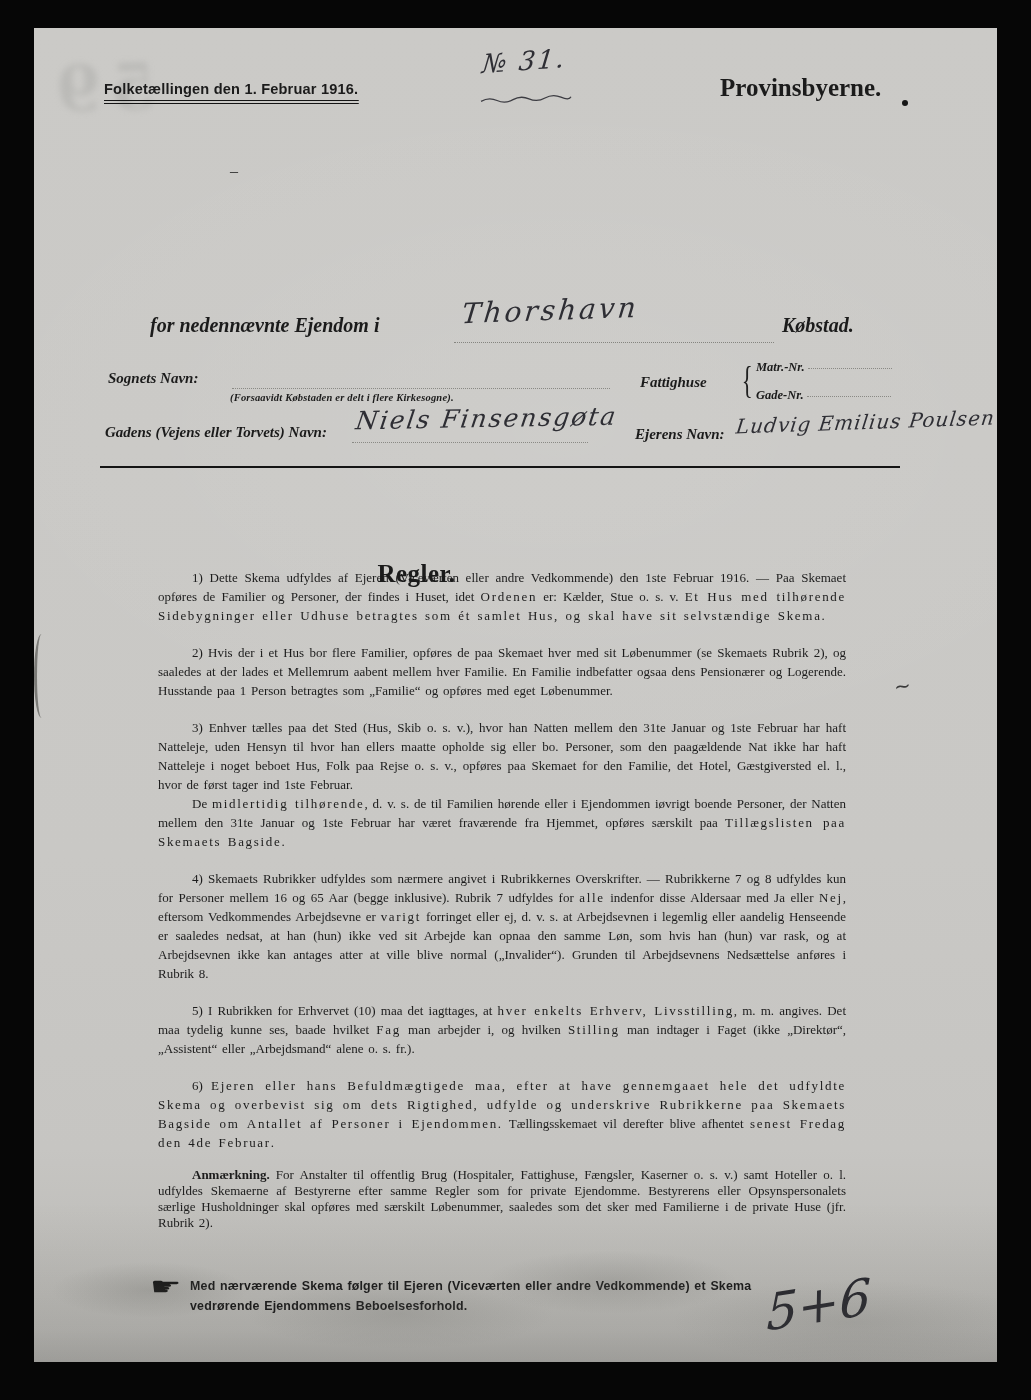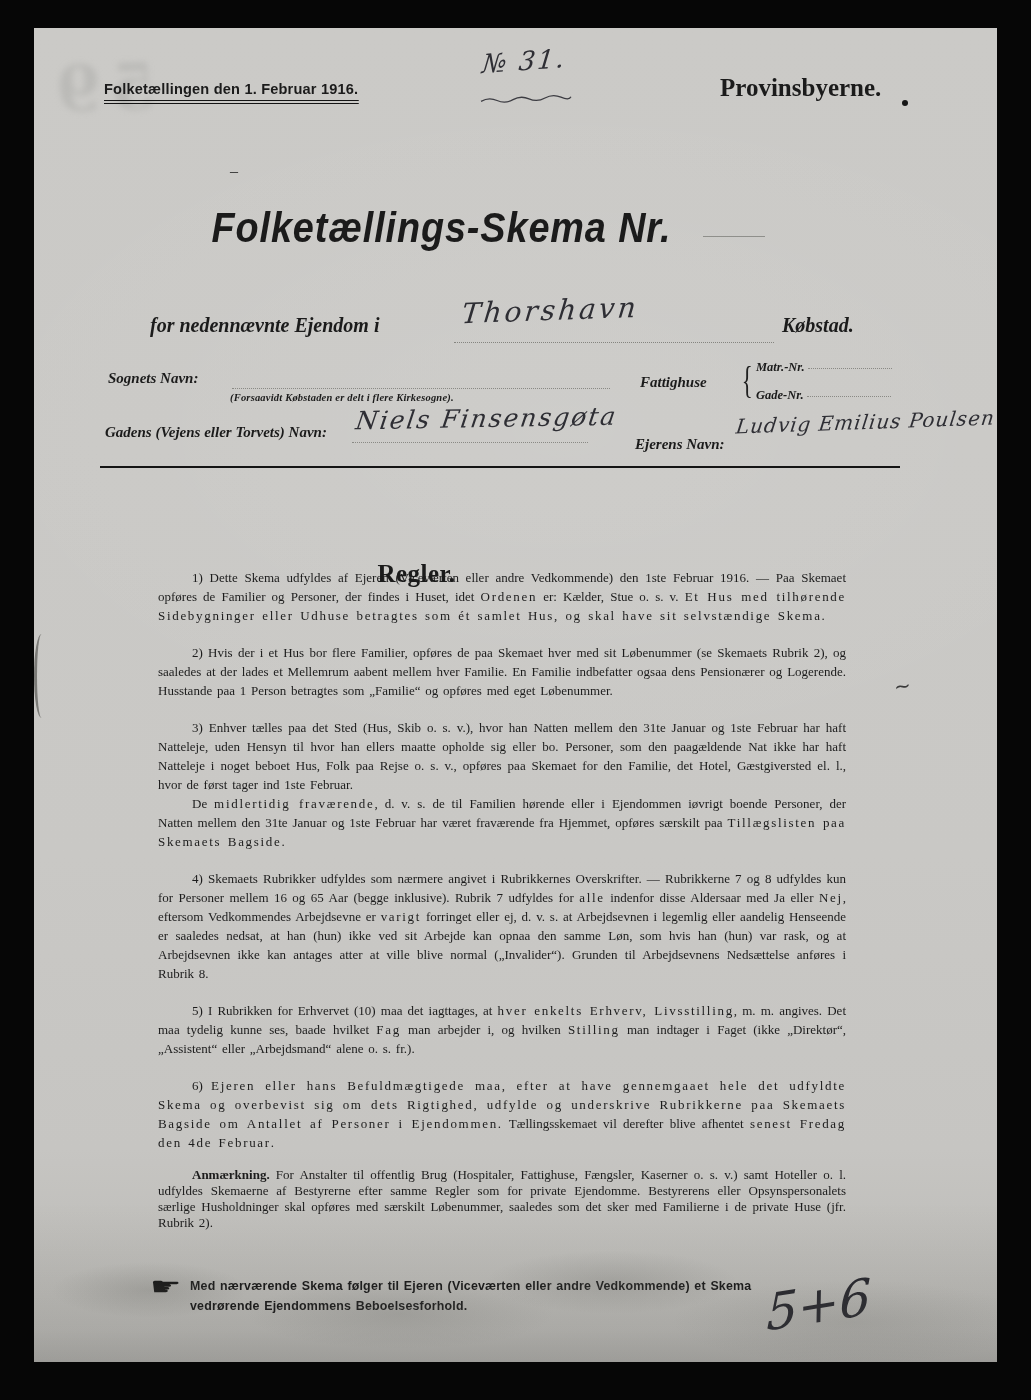--- a/index.html
+++ b/index.html
@@ -56,21 +56,21 @@
   .sogn-line{position:absolute;left:198px;top:360px;width:378px;border-bottom:1px dotted #8a8a85;}
   .sogn-note{position:absolute;left:196px;top:364px;font:bold italic 10.5px "Liberation Serif",serif;letter-spacing:.2px;white-space:nowrap;}
   .ejd-label{position:absolute;left:606px;top:346px;}
   .ejd-brace{position:absolute;left:704px;top:330px;font-size:38px;font-weight:normal;color:#202020;transform:scaleX(.6);}
   .matr-label{position:absolute;left:722px;top:332px;font:bold italic 12.5px "Liberation Serif",serif;white-space:nowrap;}
   .gadenr-label{position:absolute;left:722px;top:360px;font:bold italic 12.5px "Liberation Serif",serif;white-space:nowrap;}
   .dotline{display:inline-block;width:84px;border-bottom:1px dotted #8a8a85;transform:translateY(-2px);margin-left:3px;}
   .gaden-label{position:absolute;left:71px;top:396px;}
   .gaden-hw{position:absolute;left:322px;top:376px;font-size:25px;transform:rotate(-1deg) skewX(-9deg);letter-spacing:2px;white-space:nowrap;}
   .gaden-line{position:absolute;left:318px;top:414px;width:236px;border-bottom:1px dotted #8a8a85;}
-  .ejer-label{position:absolute;left:601px;top:408px;}
+  .ejer-label{position:absolute;left:601px;top:398px;}
   .ejer-hw{position:absolute;left:702px;top:382px;font-size:20px;transform:rotate(-2deg) skewX(-9deg);letter-spacing:1px;white-space:nowrap;}
   .divider{position:absolute;left:66px;top:438px;width:800px;height:2px;background:#141414;}
   .regler-h{position:absolute;left:0;top:502px;width:793px;text-align:center;padding-right:28px;box-sizing:border-box;
     font:bold 25px "Liberation Serif",serif;letter-spacing:.5px;margin-top:30px;}
   .rules{position:absolute;left:124px;top:540px;width:688px;
     font-size:13px;line-height:19px;text-align:justify;color:#1c1c1c;word-spacing:1.5px;}
   .rules p.rp{margin:0;text-indent:34px;}
   .rules p.new{margin-top:18px;}
   .rules p.cont{margin-top:0;}
   .rules p.small{font-size:13px;line-height:16px;margin-top:15px;}
@@ -101,23 +101,20 @@
   <div class="hw-squiggle">
     <svg width="92" height="10" viewBox="0 0 92 10">
         <path d="M1 5 Q9 1 17 5 T33 5 T49 5 T65 5 T81 5 T91 5" fill="none" stroke="#3c3c42" stroke-width="1.3"></path>
       </svg>
   </div>
 
   <div class="hdr-right">Provinsbyerne.</div>
 
   <div class="dash">–</div>
 
-  <div class="title-row">
-    <span class="title-text">Folketællings-Skema Nr.</span><span class="title-line"></span>
-  </div>
 
   <div class="subtitle-row">
     <span class="sub-pre">for nedennævnte Ejendom i</span>
     <span class="hw sub-town">Thorshavn</span>
     <span class="sub-line"></span>
     <span class="sub-post">Købstad.</span>
   </div>
 
   <div class="flabel sogn-label">Sognets Navn:</div>
   <div class="sogn-line"></div>
@@ -140,21 +137,21 @@
   <div class="hw ejer-hw">Ludvig Emilius Poulsen</div>
 
   <div class="divider"></div>
 
   <div class="regler-h">Regler.</div>
 
   <div class="rules">
       <p class="rp first"><span>1) Dette Skema udfyldes af Ejeren (Viceværten eller andre Vedkommende) den 1ste Februar 1916. — Paa Skemaet opføres de Familier og Personer, der findes i Huset, idet </span><span class="sp">Ordenen</span><span> er: Kælder, Stue o. s. v. </span><span class="sp">Et Hus med tilhørende Sidebygninger eller Udhuse betragtes som ét samlet Hus, og skal have sit selvstændige Skema.</span></p>
       <p class="rp new"><span>2) Hvis der i et Hus bor flere Familier, opføres de paa Skemaet hver med sit Løbenummer (se Skemaets Rubrik 2), og saaledes at der lades et Mellemrum aabent mellem hver Familie. En Familie indbefatter ogsaa dens Pensionærer og Logerende. Husstande paa 1 Person betragtes som „Familie“ og opføres med eget Løbenummer.</span></p>
       <p class="rp new"><span>3) Enhver tælles paa det Sted (Hus, Skib o. s. v.), hvor han Natten mellem den 31te Januar og 1ste Februar har haft Natteleje, uden Hensyn til hvor han ellers maatte opholde sig eller bo. Personer, som den paagældende Nat ikke har haft Natteleje i noget beboet Hus, Folk paa Rejse o. s. v., opføres paa Skemaet for den Familie, det Hotel, Gæstgiversted el. l., hvor de først tager ind 1ste Februar.</span></p>
-      <p class="rp cont"><span>De </span><span class="sp">midlertidig fraværende</span><span>, d. v. s. de til Familien hørende eller i Ejendommen iøvrigt boende Personer, der Natten mellem den 31te Januar og 1ste Februar har været fraværende fra Hjemmet, opføres særskilt paa </span><span class="sp">Tillægslisten paa Skemaets Bagside</span><span>.</span></p>
+      <p class="rp cont"><span>De </span><span class="sp">midlertidig tilhørende</span><span>, d. v. s. de til Familien hørende eller i Ejendommen iøvrigt boende Personer, der Natten mellem den 31te Januar og 1ste Februar har været fraværende fra Hjemmet, opføres særskilt paa </span><span class="sp">Tillægslisten paa Skemaets Bagside</span><span>.</span></p>
       <p class="rp new"><span>4) Skemaets Rubrikker udfyldes som nærmere angivet i Rubrikkernes Overskrifter. — Rubrikkerne 7 og 8 udfyldes kun for Personer mellem 16 og 65 Aar (begge inklusive). Rubrik 7 udfyldes for </span><span class="sp">alle</span><span> indenfor disse Aldersaar med Ja eller </span><span class="sp">Nej</span><span>, eftersom Vedkommendes Arbejdsevne er </span><span class="sp">varigt</span><span> forringet eller ej, d. v. s. at Arbejdsevnen i legemlig eller aandelig Henseende er saaledes nedsat, at han (hun) ikke ved sit Arbejde kan opnaa den samme Løn, som hvis han (hun) var rask, og at Arbejdsevnen ikke kan antages atter at ville blive normal („Invalider“). Grunden til Arbejdsevnens Nedsættelse anføres i Rubrik 8.</span></p>
       <p class="rp new"><span>5) I Rubrikken for Erhvervet (10) maa det iagttages, at </span><span class="sp">hver enkelts Erhverv, Livsstilling</span><span>, m. m. angives. Det maa tydelig kunne ses, baade hvilket </span><span class="sp">Fag</span><span> man arbejder i, og hvilken </span><span class="sp">Stilling</span><span> man indtager i Faget (ikke „Direktør“, „Assistent“ eller „Arbejdsmand“ alene o. s. fr.).</span></p>
       <p class="rp new"><span>6) </span><span class="sp">Ejeren eller hans Befuldmægtigede maa, efter at have gennemgaaet hele det udfyldte Skema og overbevist sig om dets Rigtighed, udfylde og underskrive Rubrikkerne paa Skemaets Bagside om Antallet af Personer i Ejendommen.</span><span> Tællingsskemaet vil derefter blive afhentet </span><span class="sp">senest Fredag den 4de Februar</span><span>.</span></p>
       <p class="rp new small"><span class="bd">Anmærkning.</span><span> For Anstalter til offentlig Brug (Hospitaler, Fattighuse, Fængsler, Kaserner o. s. v.) samt Hoteller o. l. udfyldes Skemaerne af Bestyrerne efter samme Regler som for private Ejendomme. Bestyrerens eller Opsynspersonalets særlige Husholdninger skal opføres med særskilt Løbenummer, saaledes som det sker med Familierne i de private Huse (jfr. Rubrik 2).</span></p>
     </div>
 
   <div class="footer-note">
     <span class="manicule">☛</span>
     <span class="footer-text">Med nærværende Skema følger til Ejeren (Viceværten eller andre Vedkommende) et Skema vedrørende Ejendommens Beboelsesforhold.</span>
   </div>

